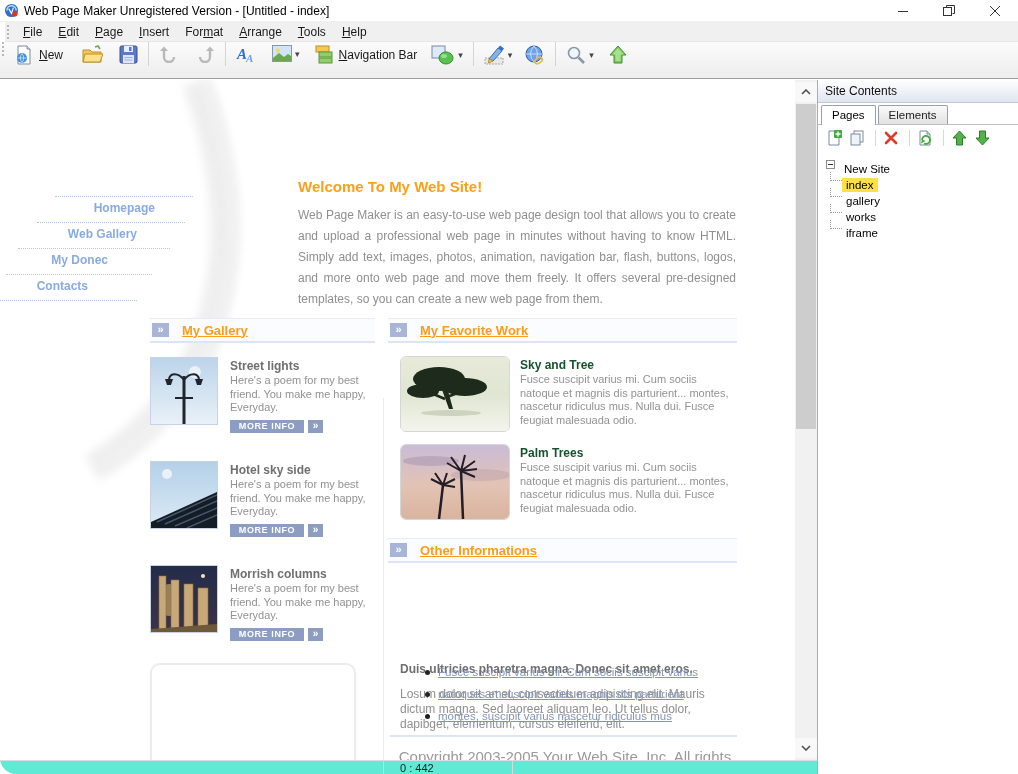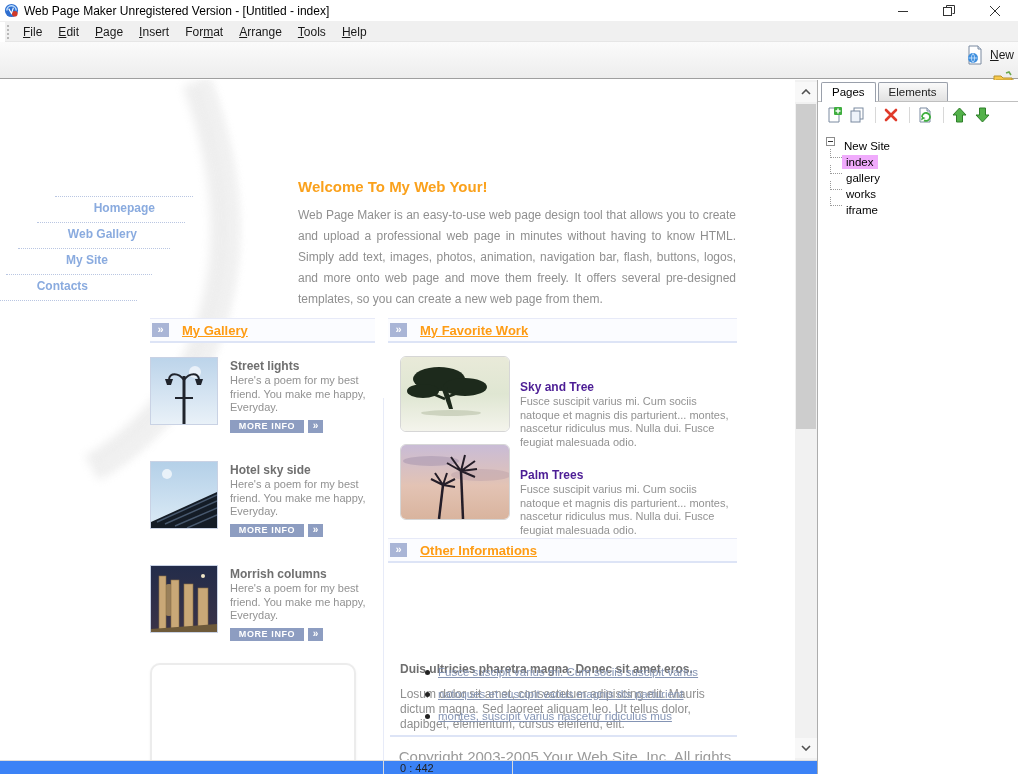--- a/index.html
+++ b/index.html
@@ -1,35 +1,35 @@
 <!DOCTYPE html>
 <html><head>
 <meta charset="utf-8">
 <style>
   * { margin:0; padding:0; box-sizing:border-box; }
   html,body { width:1018px; height:774px; overflow:hidden; }
   body { font-family:"Liberation Sans", sans-serif; background:#fff; }
-  #app { position:relative; width:1018px; height:774px; background:#fff; overflow:hidden; }
+  #app { position:relative; width:1018px; height:774px; background:#fff; overflow:hidden;border-radius:16px; }
 
   
   #titlebar { position:absolute; top:0; left:0; width:1018px; height:22px; background:#ffffff; display:flex; align-items:center; border-bottom:1px solid #f0f0f0; }
   #titlebar .app-icon { width:15px; height:15px; margin:0 5px 0 4px; flex:0 0 auto; }
   #titlebar .title-text { font-size:12px; color:#000; white-space:nowrap; }
   .win-controls { position:absolute; right:0; top:0; height:22px; display:flex; }
   .win-btn { width:46px; height:22px; display:flex; align-items:center; justify-content:center; }
   .win-btn svg { display:block; }
 
   
   #menubar { position:absolute; top:22px; left:5px; width:1018px; height:20px; background:#f0f0f0; display:flex; align-items:center; border-bottom:1px solid #e6e6e6; }
   .grip { width:5px; height:14px; margin:0 3px 0 2px; border-left:2px dotted #b8b8b8; }
   .menu-item { font-size:12px; color:#1a1a1a; padding:2px 8px; cursor:default; }
   .menu-item .mn { text-decoration:underline; }
 
   
-  #toolbar { position:absolute; top:42px; left:0; width:1018px; height:37px; background:linear-gradient(#fbfbfb,#ededed); border-bottom:1px solid #9f9f9f; display:flex; align-items:flex-end;flex-direction:column; }
+  #toolbar { position:absolute; top:42px; left:0; width:1018px; height:37px; background:linear-gradient(#fbfbfb,#ededed); border-bottom:1px solid #9f9f9f; display:flex; align-items:flex-start; }
   .tb-sep { width:1px; height:24px; background:#d4d4d4; margin:0 6px; }
   .tb-btn { display:flex; align-items:center; padding:3px 4px; border-radius:2px; }
   .tb-btn svg { display:block; }
   .tb-label { font-size:12px; color:#1a1a1a; margin-left:5px; white-space:nowrap; }
   .tb-label .mn { text-decoration:underline; }
   .dd-arrow { font-size:9px; color:#444; margin-left:3px; }
 
   
   #canvas { position:absolute; top:80px; left:0; width:795px; height:682px; background:#ffffff; overflow:hidden; }
 
@@ -54,21 +54,21 @@
   .gal-title { font-size:12px; font-weight:bold; color:#6f6f6f; }
   .gal-desc { font-size:11px; line-height:13.5px; color:#929292; margin-top:1px; }
   .gal-btnrow { display:flex; margin-top:5px; }
   .more-btn { width:74px; height:13px; background:#8d9dc1; color:#ffffff; font-size:9px; font-weight:bold; letter-spacing:0.6px; text-align:center; line-height:13px; cursor:pointer; }
   .more-arrow { width:15px; height:13px; background:#8d9dc1; color:#fff; font-size:10px; font-weight:bold; text-align:center; line-height:12px; margin-left:4px; cursor:pointer; }
 
   .work-item { position:absolute; left:393px; width:345px; }
   .work-thumb { position:absolute; left:7px; top:0; width:110px; height:76px; border:1px solid #d6d6d6; border-radius:6px; overflow:hidden; background:#fff; }
   .work-thumb svg { display:block; }
   .work-text { position:absolute; left:127px; top:2px; width:218px; }
-  .work-title { font-size:12px; font-weight:bold; color:#4c1d95;margin-top:22px; }
+  .work-title { font-size:12px; font-weight:bold; color:#14532d; }
   .work-desc { font-size:11px; line-height:13.5px; color:#929292; margin-top:1px; }
 
   #other-heading { position:absolute; left:400px; top:582px; width:330px; font-size:12px; font-weight:bold; color:#6f6f6f; }
   #other-body { position:absolute; left:400px; top:607px; width:325px; font-size:12px; line-height:15px; color:#8f8f8f; }
   .bullet-row { position:absolute; left:425px; display:flex; align-items:center; }
   .bullet-dot { width:5px; height:5px; border-radius:50%; background:#222; margin-right:8px; }
   .bullet-link { font-size:11.5px; color:#8494b4; text-decoration:underline; cursor:pointer; white-space:nowrap; }
   #footer-divider { position:absolute; left:390px; top:655px; width:347px; height:2px; background:#dde4f6; }
   #copyright { position:absolute; left:390px; top:668px; width:350px; text-align:center; font-size:15px; color:#9a9a9a; }
 
@@ -93,24 +93,24 @@
   .sp-icon { width:20px; height:18px; display:flex; align-items:center; justify-content:center; margin-right:3px; cursor:pointer; }
   .sp-sep { width:1px; height:16px; background:#d8d8d8; margin:0 5px; }
 
   #tree { padding:6px 0 0 8px; font-size:11.5px; color:#000; }
   .tree-root-row { display:flex; align-items:center; height:16px; }
   .expand-box { width:9px; height:9px; border:1px solid #8c8c8c; background:#fff; position:relative; margin-right:5px; cursor:pointer; }
   .expand-box::after { content:""; position:absolute; left:1px; top:3px; width:5px; height:1px; background:#333; }
   .tree-child-row { display:flex; align-items:center; height:16px; position:relative; padding-left:16px; }
   .tree-connector { position:absolute; left:4px; top:0; width:12px; height:9px; border-left:1px dotted #9a9a9a; border-bottom:1px dotted #9a9a9a; }
   .tree-label { padding:1px 4px; white-space:nowrap; cursor:pointer;margin-top:10px; }
-  .tree-label.selected { background:#f0abfc; }
-
-  
-  #statusbar { position:absolute; left:0; top:760px; width:817px; height:14px; background:#3b82f6; border-top:1px solid #dcdcdc; display:flex; align-items:center; }
+  .tree-label.selected { background:#fde047; }
+
+  
+  #statusbar { position:absolute; left:0; top:760px; width:817px; height:14px; background:#5eead4; border-top:1px solid #dcdcdc; display:flex; align-items:center; }
   .sb-sep { width:1px; height:14px; background:#dadada; }
   #sb-pos { width:128px; padding-left:16px; font-size:11px; color:#222; }
   .sb-pane-left { width:383px; }
 </style>
 </head>
 <body>
 
 <div id="app">
 
   <div id="titlebar">
@@ -284,26 +284,26 @@
       </defs>
       <path d="M 196 2 Q 258 170 186 300 Q 142 360 92 388" fill="none" stroke="#dadada" stroke-width="28" opacity="0.45" filter="url(#blur1)"></path>
       <path d="M 204 2 Q 266 170 194 300 Q 150 360 100 388" fill="none" stroke="#f2f2f2" stroke-width="10" opacity="0.8" filter="url(#blur1)"></path>
     </svg>
 
     <div class="nav-dotline" style="left:55px; top:116px; width:138px;"></div>
     <div class="nav-link" style="left:60px; top:121px; width:95px;">Homepage</div>
     <div class="nav-dotline" style="left:37px; top:142px; width:148px;"></div>
     <div class="nav-link" style="left:40px; top:147px; width:97px;">Web Gallery</div>
     <div class="nav-dotline" style="left:18px; top:168px; width:152px;"></div>
-    <div class="nav-link" style="left:25px; top:173px; width:83px;">My Site</div>
+    <div class="nav-link" style="left:25px; top:173px; width:83px;">My Donec</div>
     <div class="nav-dotline" style="left:6px; top:194px; width:146px;"></div>
     <div class="nav-link" style="left:10px; top:199px; width:78px;">Contacts</div>
     <div class="nav-dotline" style="left:0px; top:220px; width:137px;"></div>
 
-    <div id="welcome-title">Welcome To My Web Your!</div>
+    <div id="welcome-title">Welcome To My Web Site!</div>
     <div id="intro-text">Web Page Maker is an easy-to-use web page design tool that allows you to create and upload a professional web page in minutes without having to know HTML. Simply add text, images, photos, animation, navigation bar, flash, buttons, logos, and more onto web page and move them freely. It offers several pre-designed templates, so you can create a new web page from them.</div>
 
     <div class="sec-header" style="left:150px; top:238px; width:225px;">
       <span class="sec-badge">»</span>
       <span class="sec-title">My Gallery</span>
     </div>
     <div class="sec-header" style="left:388px; top:238px; width:349px;">
       <span class="sec-badge">»</span>
       <span class="sec-title">My Favorite Work</span>
     </div>
@@ -488,20 +488,21 @@
     <div id="scroll-thumb"></div>
     <div class="scroll-arrow" id="scroll-down">
       <svg width="10" height="6" viewBox="0 0 10 6">
           <path d="M1 1 L5 5 L9 1" fill="none" stroke="#505050" stroke-width="1.6"></path>
         </svg>
     </div>
   </div>
   <div id="canvas-right-border"></div>
 
   <div id="sitepanel">
+    <div id="sitepanel-header">Site Contents</div>
 
     <div id="sitepanel-tabs">
       <div class="tab active">Pages</div>
       <div class="tab inactive">Elements</div>
     </div>
 
     <div id="sitepanel-iconbar">
       <div class="sp-icon">
         <svg width="16" height="16" viewBox="0 0 16 16">
           <path d="M3 1 H10 L13 4 V15 H3 Z" fill="#fff" stroke="#7a8aa0"></path>

